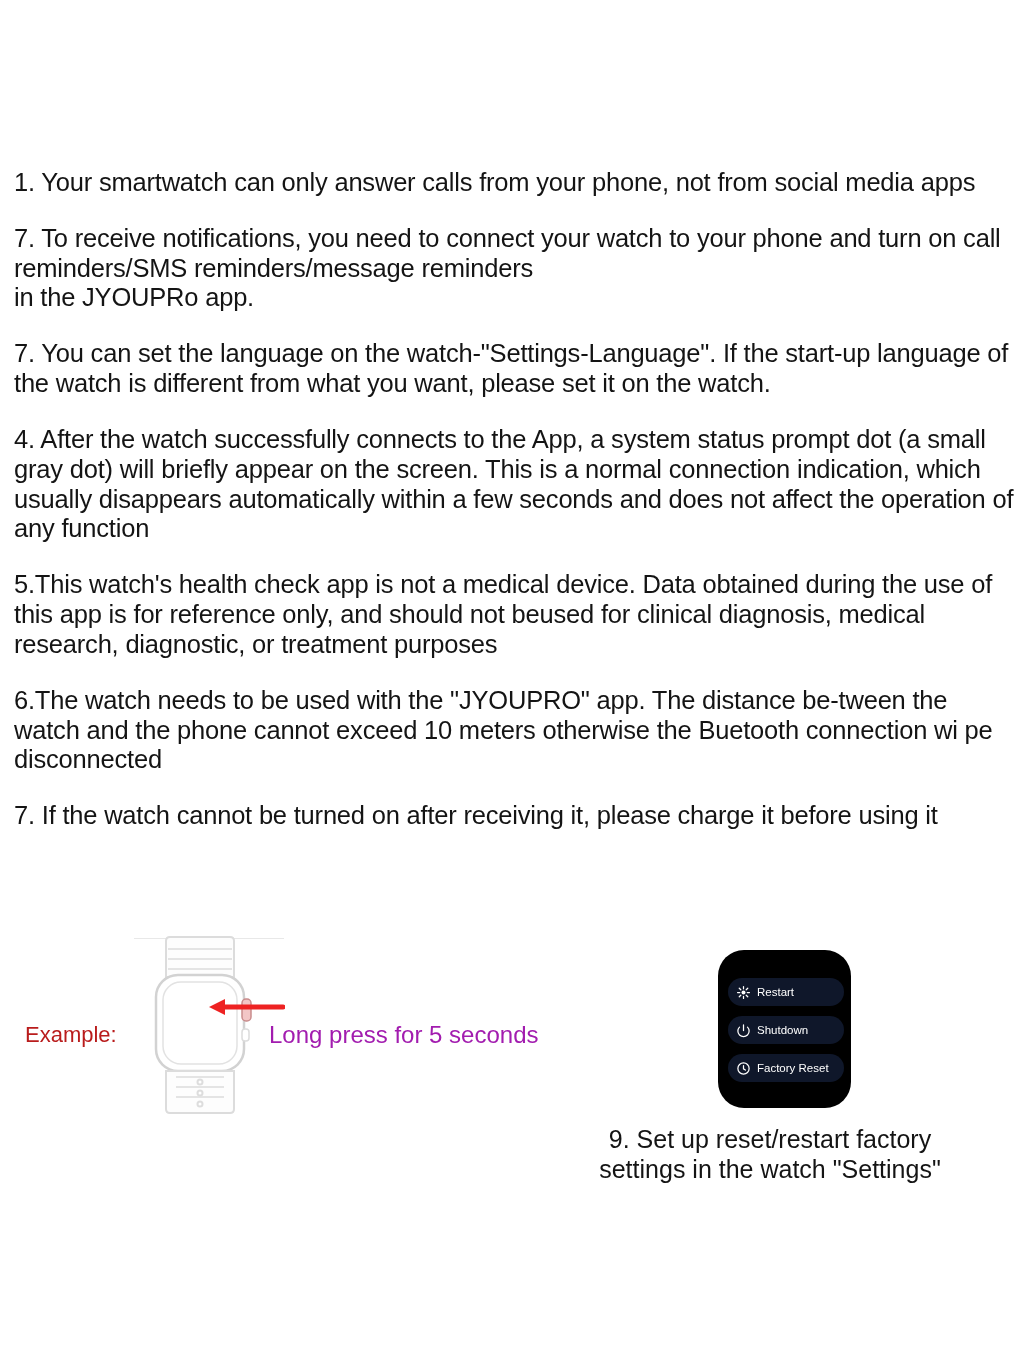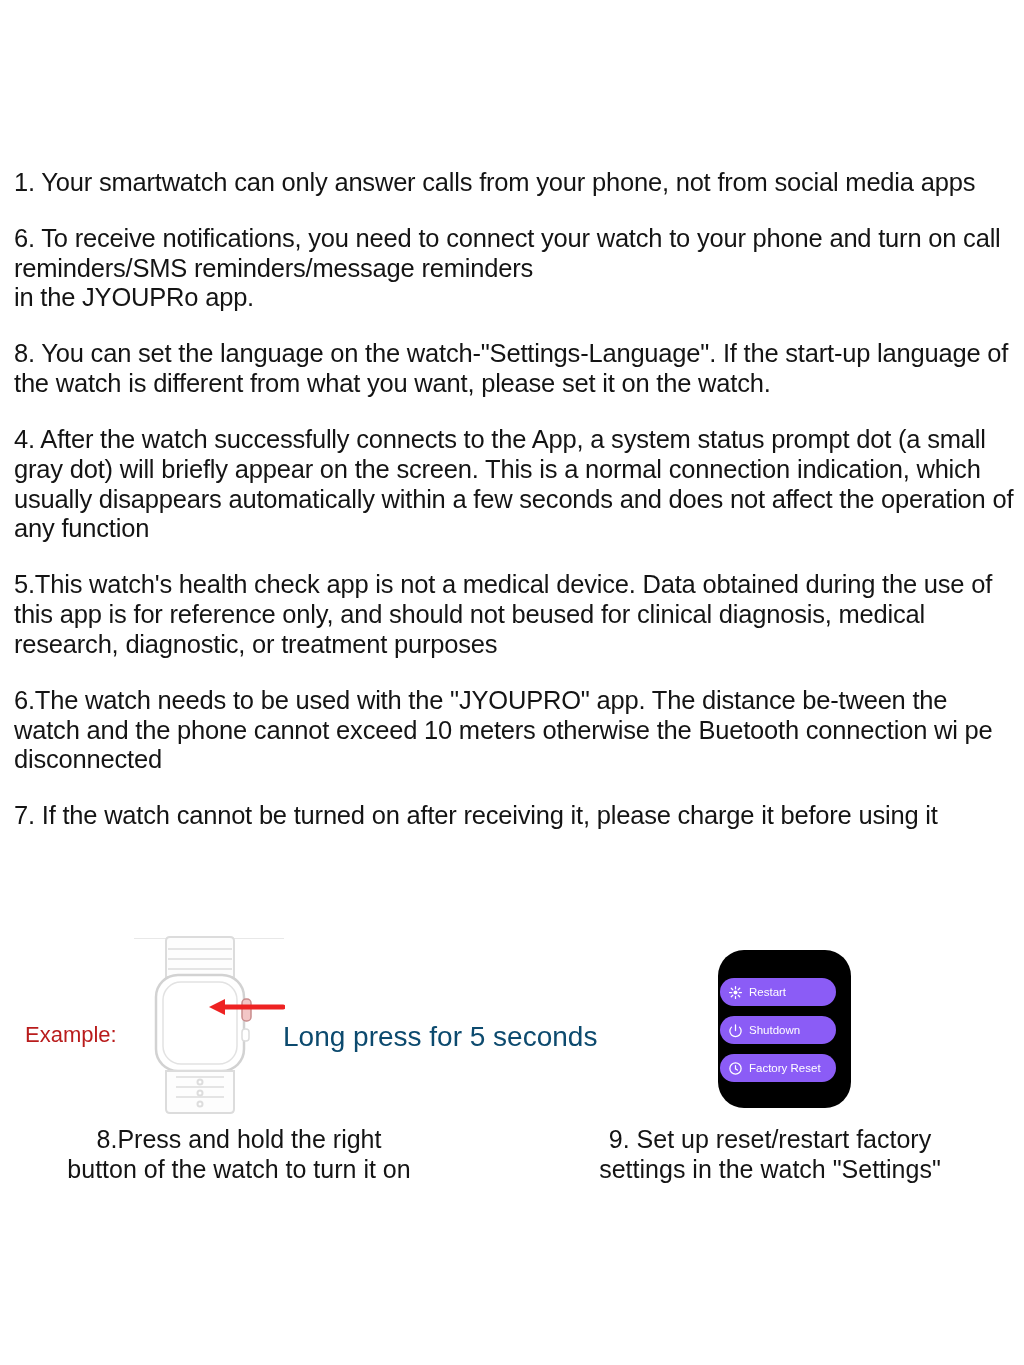--- a/index.html
+++ b/index.html
@@ -38,24 +38,24 @@
   .note:last-child { margin-bottom: 16px; }
   .example-label {
     position: absolute;
     left: 25px;
     top: 1022px;
     font-size: 22px;
     color: #b91c1c;
   }
   .longpress-label {
     position: absolute;
-    left: 283px;
+    left: 269px;
     top: 1021px;
-    font-size: 28px;
-    color: #0c4a6e;
+    font-size: 24px;
+    color: #a21caf;
   }
 
   
   .watch-wrap {
     position: absolute;
     left: 130px;
     top: 935px;
     width: 160px;
     height: 185px;
   }
@@ -74,24 +74,24 @@
     position: absolute;
     left: 718px;
     top: 950px;
     width: 133px;
     height: 158px;
     background: #000000;
     border-radius: 26px;
   }
   .menu-item {
     position: absolute;
-    left: 2px;
+    left: 10px;
     width: 116px;
     height: 28px;
-    background: #8b5cf6;
+    background: #0f172a;
     border-radius: 14px;
     display: flex;
     align-items: center;
     padding-left: 8px;
     box-sizing: border-box;
     color: #ffffff;
     font-size: 11.5px;
   }
   .menu-item.i0 { top: 28px; }
   .menu-item.i1 { top: 66px; }
@@ -136,23 +136,23 @@
     background: #e8e8e8;
   }
 </style>
 </head>
 <body>
 
 <div class="page">
 
   <div class="notes">
     <p class="note">1. Your smartwatch can only answer calls from your phone, not from social media apps</p>
-    <p class="note">6. To receive notifications, you need to connect your watch to your phone and turn on call reminders/SMS reminders/message reminders
+    <p class="note">7. To receive notifications, you need to connect your watch to your phone and turn on call reminders/SMS reminders/message reminders
 in the JYOUPRo app.</p>
-    <p class="note">8. You can set the language on the watch-"Settings-Language". If the start-up language of the watch is different from what you want, please set it on the watch.</p>
+    <p class="note">7. You can set the language on the watch-"Settings-Language". If the start-up language of the watch is different from what you want, please set it on the watch.</p>
     <p class="note">4. After the watch successfully connects to the App, a system status prompt dot (a small gray dot) will briefly appear on the screen. This is a normal connection indication, which usually disappears automatically within a few seconds and does not affect the operation of any function</p>
     <p class="note">5.This watch's health check app is not a medical device. Data obtained during the use of this app is for reference only, and should not beused for clinical diagnosis, medical research, diagnostic, or treatment purposes</p>
     <p class="note">6.The watch needs to be used with the "JYOUPRO" app. The distance be-tween the watch and the phone cannot exceed 10 meters otherwise the Buetooth connection wi pe disconnected</p>
     <p class="note">7. If the watch cannot be turned on after receiving it, please charge it before using it</p>
   </div>
 
   <div class="hairline"></div>
 
   <div class="example-label">Example:</div>
 
@@ -208,18 +208,16 @@
       <span class="mi-icon">
         <svg width="15" height="15" viewBox="0 0 24 24" fill="none" stroke="#ffffff" stroke-width="2" stroke-linecap="round">
           <circle cx="12" cy="12" r="9"></circle>
           <path d="M12 7.5v5l3 2"></path>
         </svg>
       </span>
       <span class="mi-label">Factory Reset</span>
     </div>
   </div>
 
-  <div class="caption left">8.Press and hold the right
-button of the watch to turn it on</div>
   <div class="caption right">9. Set up reset/restart factory
 settings in the watch "Settings"</div>
 
 </div>
 
 </body></html>

